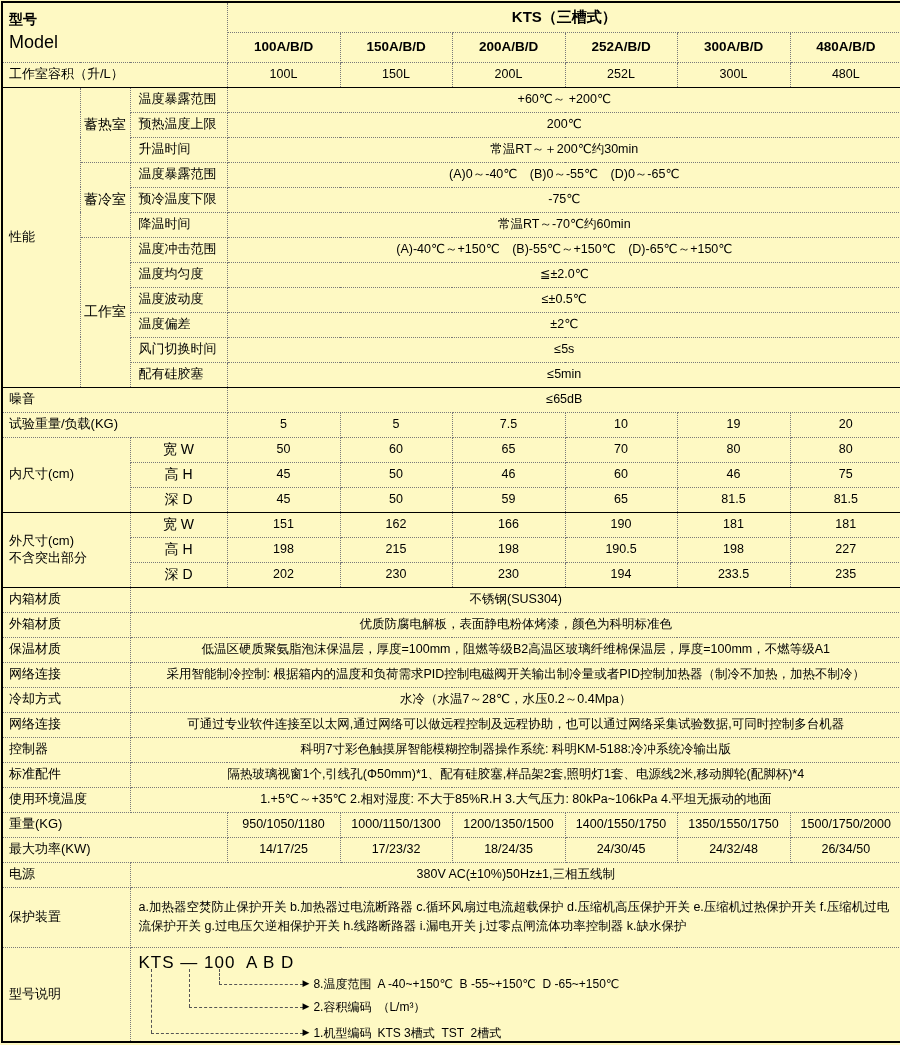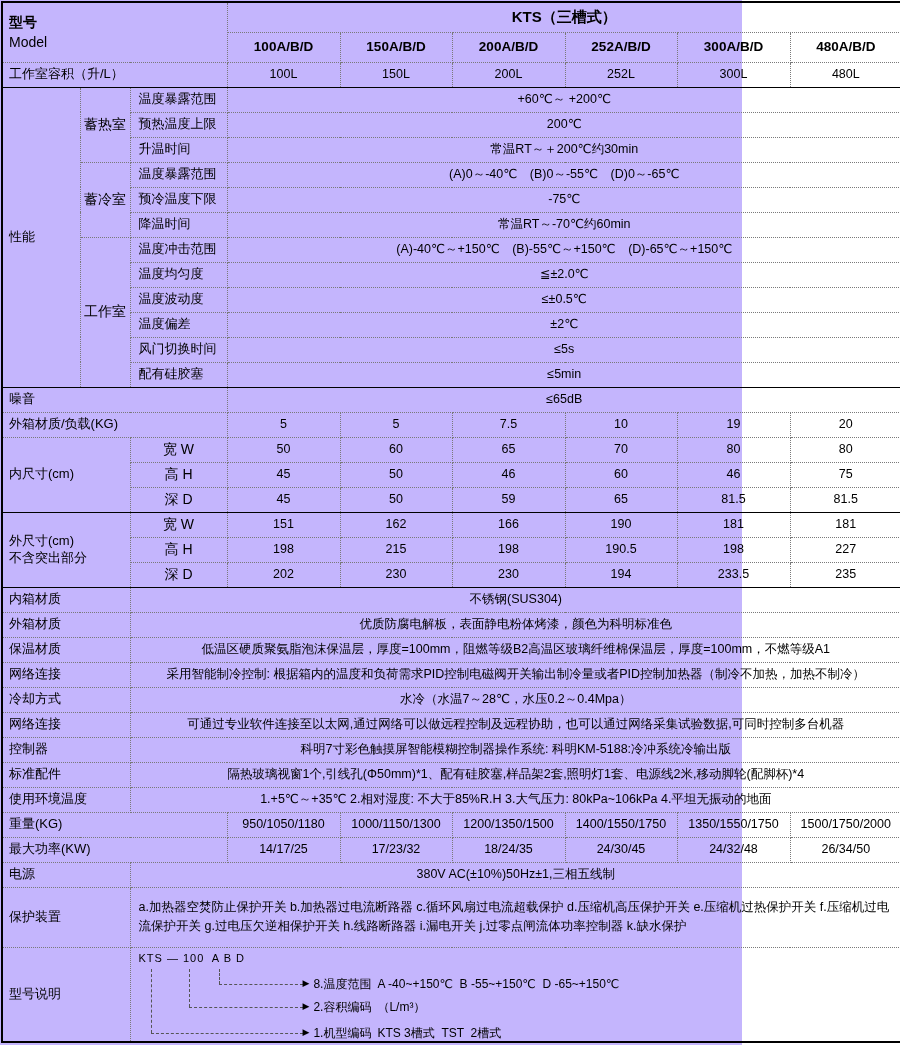--- a/index.html
+++ b/index.html
@@ -1,33 +1,33 @@
 <!DOCTYPE html>
 <html><head>
 <meta charset="utf-8">
 <style>
   html,body{margin:0;padding:0;background:#fff;color:#000;
     font-family:"Liberation Sans","DejaVu Sans",sans-serif;}
-  .wrap{width:742px;height:1045px;box-sizing:border-box;padding:1px;background:#c4b5fd;}
+  .wrap{width:900px;height:1045px;box-sizing:border-box;padding:1px;background:#fef9c3;}
   table{border-collapse:collapse;table-layout:fixed;width:898px;border:2px solid #000;}
   td{border:1px dotted #7a7a7a;text-align:center;vertical-align:middle;
      font-size:12.5px;padding:0 2px;overflow:hidden;line-height:1.25;}
   td.lbl{text-align:left;padding:0 4px 0 6px;font-size:13px;}
   td.sub{text-align:left;padding-left:8px;font-size:13px;}
   td.grp{font-size:14px;}
   .series{font-size:15px;font-weight:bold;}
   .model{font-size:13.5px;font-weight:bold;}
   .cn{font-size:14px;font-weight:bold;line-height:1.5;}
-  .en{font-size:14px;line-height:1.4;}
+  .en{font-size:18px;line-height:1.4;}
   td.stop{border-top:1px solid #000;}
   td.leftval{text-align:left;padding:2px 8px;line-height:1.55;}
   
   td.diagcell{position:relative;padding:0;}
   .diag{position:absolute;left:0;top:0;width:100%;height:100%;}
-  .code{position:absolute;left:8px;top:4px;font-size:11px;letter-spacing:1px;
+  .code{position:absolute;left:8px;top:4px;font-size:17px;letter-spacing:1px;
         white-space:pre;text-align:left;}
   .vline{position:absolute;width:0;border-left:1px dashed #555;}
   .hline{position:absolute;height:0;border-top:1px dashed #555;}
   .lrow{position:absolute;display:flex;align-items:center;font-size:12px;white-space:pre;}
   .arr{font-size:9px;margin-right:4px;}
   .lname{display:inline-block;width:64px;text-align:left;}
   .ldetail{display:inline-block;text-align:left;}
 </style>
 </head>
 <body>
@@ -127,21 +127,21 @@
   <td class="sub">配有硅胶塞</td>
   <td colspan="6">≤5min</td>
 </tr>
 
 <tr style="height:25px">
   <td colspan="3" class="lbl stop">噪音</td>
   <td colspan="6" class="stop">≤65dB</td>
 </tr>
 
 <tr style="height:25px">
-  <td colspan="3" class="lbl">外箱材质/负载(KG)</td>
+  <td colspan="3" class="lbl">试验重量/负载(KG)</td>
   <td>5</td>
   <td>5</td>
   <td>7.5</td>
   <td>10</td>
   <td>19</td>
   <td>20</td>
 </tr>
 
 <tr style="height:25px">
   <td rowspan="3" colspan="2" class="lbl">内尺寸(cm)</td>

